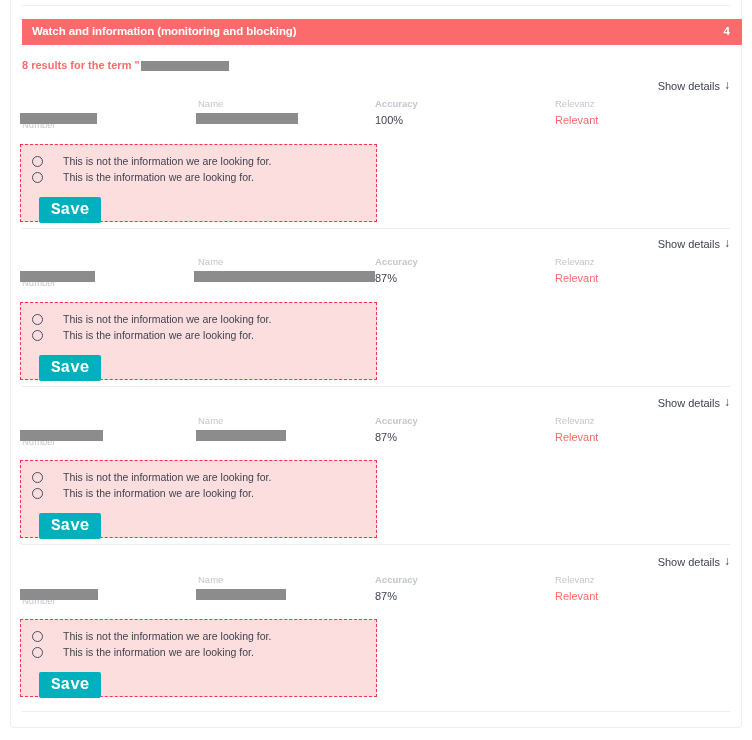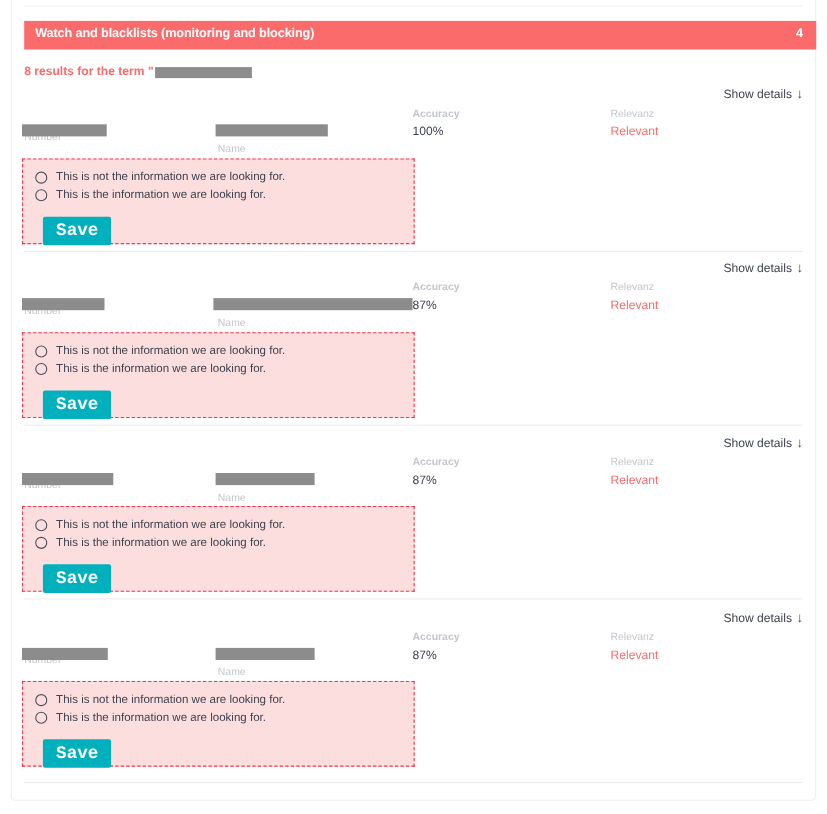--- a/index.html
+++ b/index.html
@@ -111,21 +111,21 @@
   }
 
   .col-headers { position: absolute; top: 19px; left: 0; width: 752px; height: 12px; }
   .col-headers span {
     position: absolute;
     font-size: 9.5px;
     color: #c3c6cc;
     line-height: 1;
   }
   .ch-number   { left: 22px; margin-top: 21px; }
-  .ch-name     { left: 198px; margin-top: 32px; }
+  .ch-name     { left: 198px; }
   .ch-accuracy { left: 375px; font-weight: bold; }
   .ch-relevanz { left: 555px; }
 
   .col-values { position: absolute; top: 33px; left: 0; width: 728px; height: 14px; }
   .bar {
     position: absolute;
     background: #8c8c8c;
     height: 11px;
   }
   .val-accuracy {
@@ -150,21 +150,21 @@
     position: absolute;
     left: 20px;
     width: 357px;
     background: #fcdede;
     border: 1px dashed #f8334c;
     padding: 10px 0 0 0;
   }
   .radio-row {
     display: flex;
     align-items: center;
-    gap: 8px;
+    gap: 20px;
     padding-left: 11px;
     margin-bottom: 2px;
     cursor: pointer;
   }
   .radio-dot {
     width: 11px;
     height: 11px;
     border: 1.3px solid #4a4f5c;
     border-radius: 50%;
     background: transparent;
@@ -200,21 +200,21 @@
 </style>
 </head>
 <body>
 
 <div id="screen">
 
   <div class="outer-panel"></div>
   <div class="top-hairline"></div>
 
   <div class="section-header">
-    <div class="title">Watch and blacklists (monitoring and blocking)</div>
+    <div class="title">Watch and information (monitoring and blocking)</div>
     <div class="count">4</div>
   </div>
 
   <div class="results-line">
     <span>8 results for the term "</span>
     <span class="redact"></span>
   </div>
 
   <div class="result-block" style="top:80px;">
     <div class="show-details">

